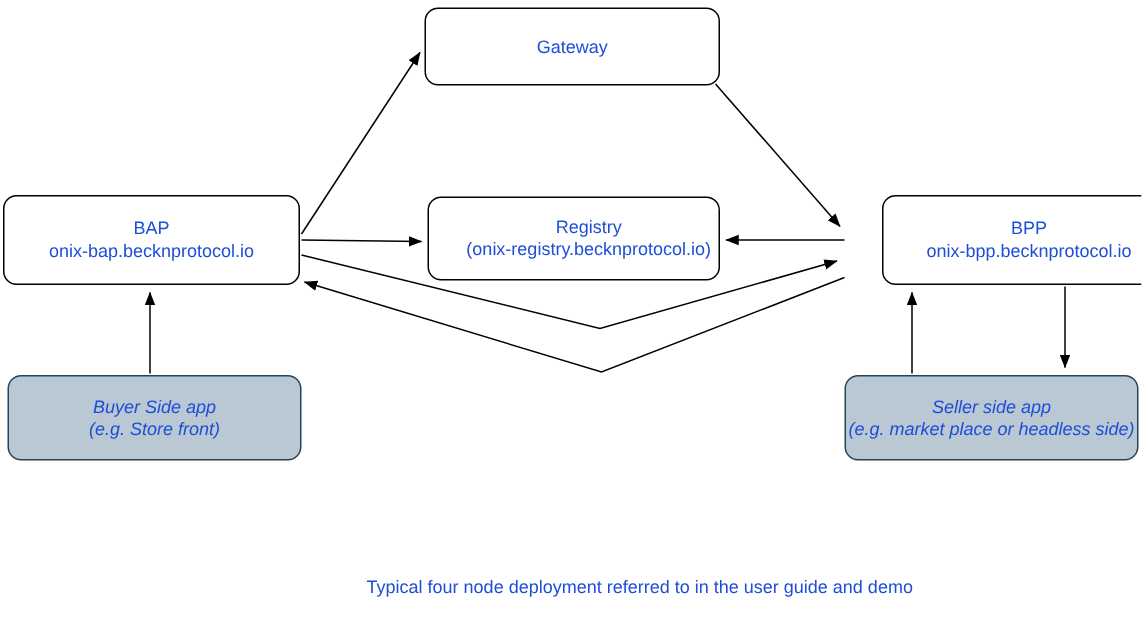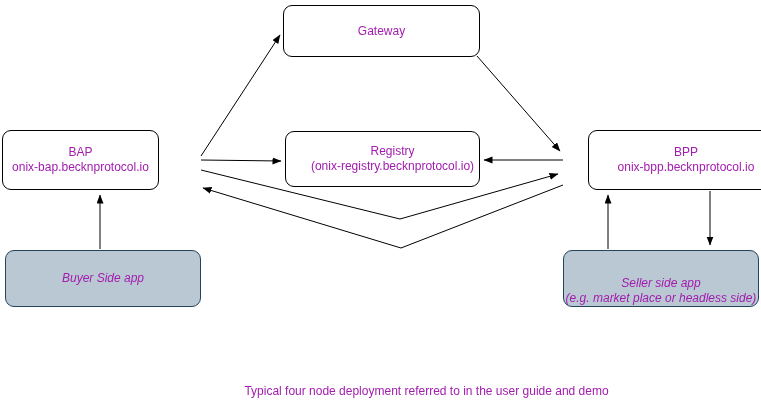--- a/index.html
+++ b/index.html
@@ -2,21 +2,21 @@
 <html><head>
 <meta charset="utf-8">
 <style>
   html, body { margin: 0; padding: 0; background: #fff; }
   #canvas {
     position: relative;
     width: 761px;
     height: 411px;
     background: var(--bg, #ffffff);
     font-family: "Liberation Sans", "DejaVu Sans", sans-serif;
-    color: #a21caf;
+    color: #1d4ed8;
     overflow: hidden;
   }
   #edge-layer {
     position: absolute;
     left: 0; top: 0;
     width: 761px; height: 411px;
   }
   .node {
     position: absolute;
     box-sizing: border-box;
@@ -32,25 +32,25 @@
   .node.service {
     background: var(--node-fill, #ffffff);
     border: 1px solid var(--node-border, #000000);
   }
   .node.app {
     background: var(--app-fill, #bac8d3);
     border: 1px solid var(--app-border, #23445d);
     font-style: italic;
   }
   #node-gateway  { left: 283px; top: 5px;   width: 197px; height: 52px; }
-  #node-bap      { left: 2px;   top: 130px; width: 157px; height: 60px; }
+  #node-bap      { left: 2px;   top: 130px; width: 198px; height: 60px; }
   #node-registry { left: 285px; top: 131px; width: 195px; height: 56px; padding-left: 20px; }
   #node-bpp      { left: 588px; top: 130px; width: 196px; height: 60px; }
   #node-buyer    { left: 5px;   top: 250px; width: 196px; height: 57px; }
-  #node-seller   { left: 563px; top: 250px; width: 196px; height: 57px; justify-content: flex-end; }
+  #node-seller   { left: 563px; top: 250px; width: 196px; height: 57px; }
   .node .line { display: block; white-space: nowrap; }
   #caption {
     position: absolute;
     left: 0; top: 384px;
     width: 761px;
     text-align: center;
     font-size: 12px;
     line-height: 15px;
     margin-left: 46px;
   }
@@ -92,20 +92,21 @@
     <span class="line">(onix-registry.becknprotocol.io)</span>
   </div>
 
   <div id="node-bpp" class="node service">
     <span class="line">BPP</span>
     <span class="line">onix-bpp.becknprotocol.io</span>
   </div>
 
   <div id="node-buyer" class="node app">
     <span class="line">Buyer Side app</span>
+    <span class="line">(e.g. Store front)</span>
   </div>
 
   <div id="node-seller" class="node app">
     <span class="line">Seller side app</span>
     <span class="line">(e.g. market place or headless side)</span>
   </div>
 
   <div id="caption">Typical four node deployment referred to in the user guide and demo</div>
 
 </div>

